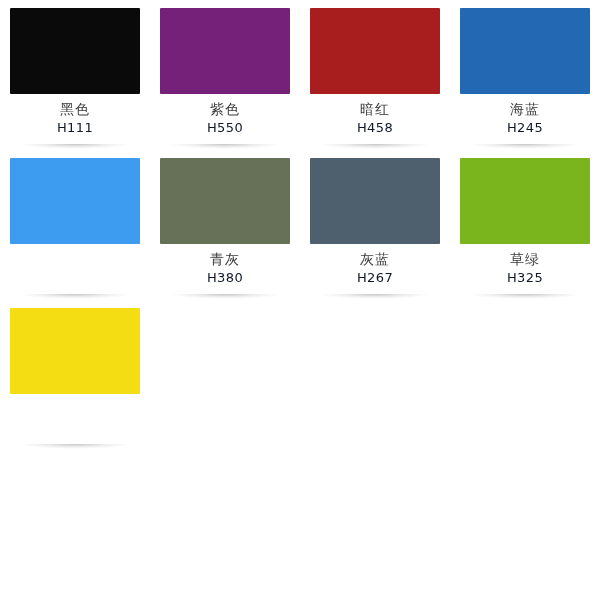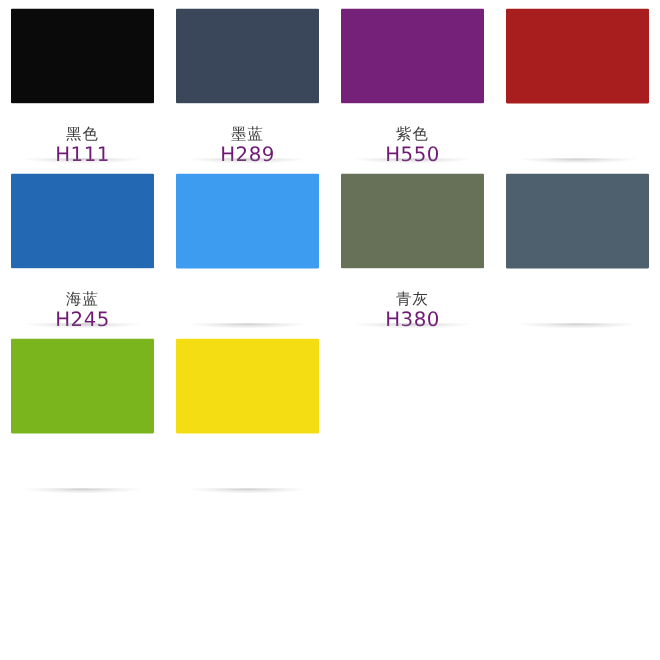--- a/index.html
+++ b/index.html
@@ -57,88 +57,93 @@
   
   .swatch-color.is-light {
     box-shadow: inset 0 0 0 1px #f2f2f2;
   }
 
   .swatch-caption {
     flex: 1 1 auto;
     display: flex;
     flex-direction: column;
     align-items: center;
-    justify-content: flex-end;
+    justify-content: flex-start;
     padding-top: 6px;
     background: #ffffff;
   }
 
   .swatch-name {
     font-size: 14px;
     line-height: 19px;
     color: #3b3b3b;
     letter-spacing: 1px;
     white-space: nowrap;
   }
 
   .swatch-code {
-    font-size: 18px;
+    font-size: 13px;
     line-height: 18px;
-    color: #701a75;
+    color: #0f172a;
     letter-spacing: 0.4px;
     white-space: nowrap;
   }
 </style>
 </head>
 <body>
 
 <div id="swatch-grid">
     <div class="swatch-card">
       <div class="swatch-color" style="background: rgb(10, 10, 10);"></div>
       <div class="swatch-caption">
         <div class="swatch-name">黑色</div>
         <div class="swatch-code">H111</div>
       </div>
     </div>
     <div class="swatch-card">
-      <div class="swatch-color" style="background: rgb(58, 70, 90);"></div>
-      <div class="swatch-caption">
-        <div class="swatch-name">墨蓝</div>
-        <div class="swatch-code">H289</div>
-      </div>
-    </div>
-    <div class="swatch-card">
       <div class="swatch-color" style="background: rgb(117, 32, 121);"></div>
       <div class="swatch-caption">
         <div class="swatch-name">紫色</div>
         <div class="swatch-code">H550</div>
       </div>
     </div>
     <div class="swatch-card">
       <div class="swatch-color" style="background: rgb(168, 30, 31);"></div>
+      <div class="swatch-caption">
+        <div class="swatch-name">暗红</div>
+        <div class="swatch-code">H458</div>
+      </div>
     </div>
     <div class="swatch-card">
       <div class="swatch-color" style="background: rgb(34, 104, 179);"></div>
       <div class="swatch-caption">
         <div class="swatch-name">海蓝</div>
         <div class="swatch-code">H245</div>
       </div>
     </div>
     <div class="swatch-card">
       <div class="swatch-color" style="background: rgb(61, 155, 240);"></div>
     </div>
     <div class="swatch-card">
       <div class="swatch-color" style="background: rgb(102, 113, 88);"></div>
       <div class="swatch-caption">
         <div class="swatch-name">青灰</div>
         <div class="swatch-code">H380</div>
       </div>
     </div>
     <div class="swatch-card">
       <div class="swatch-color" style="background: rgb(78, 96, 110);"></div>
+      <div class="swatch-caption">
+        <div class="swatch-name">灰蓝</div>
+        <div class="swatch-code">H267</div>
+      </div>
     </div>
     <div class="swatch-card">
       <div class="swatch-color" style="background: rgb(122, 181, 29);"></div>
+      <div class="swatch-caption">
+        <div class="swatch-name">草绿</div>
+        <div class="swatch-code">H325</div>
+      </div>
     </div>
     <div class="swatch-card">
       <div class="swatch-color" style="background: rgb(245, 221, 20);"></div>
     </div>
   </div>
 
 </body></html>

